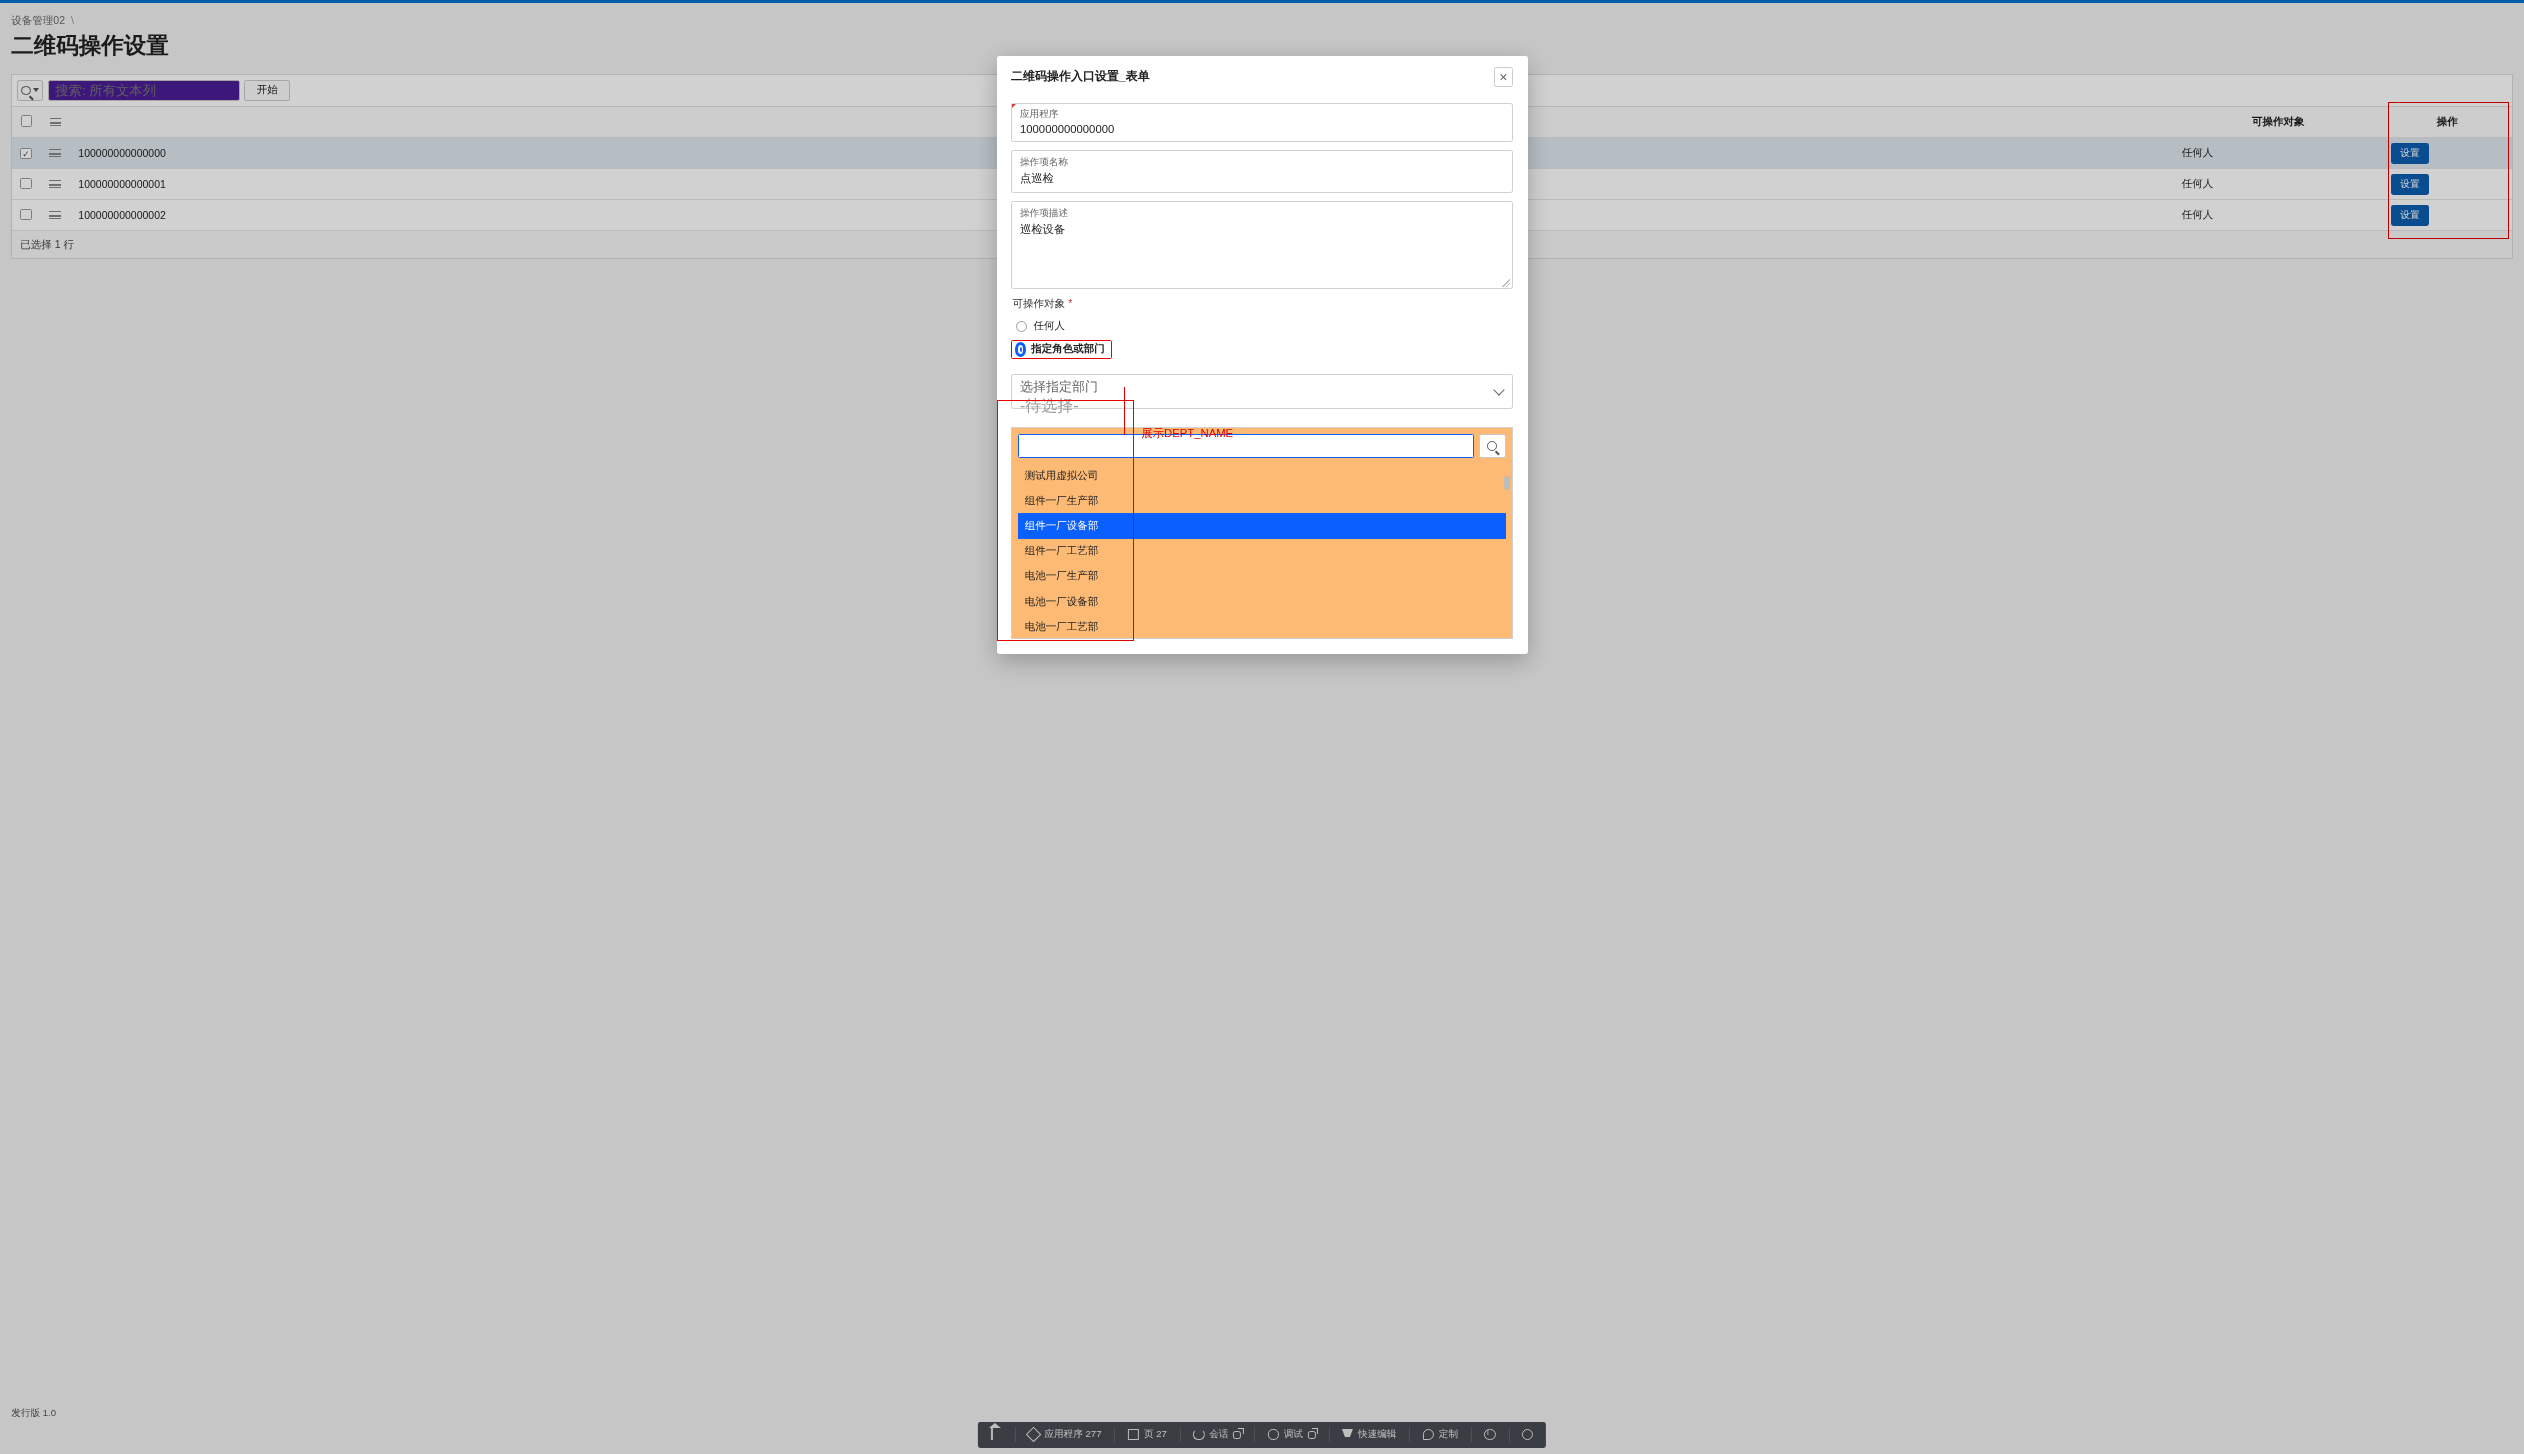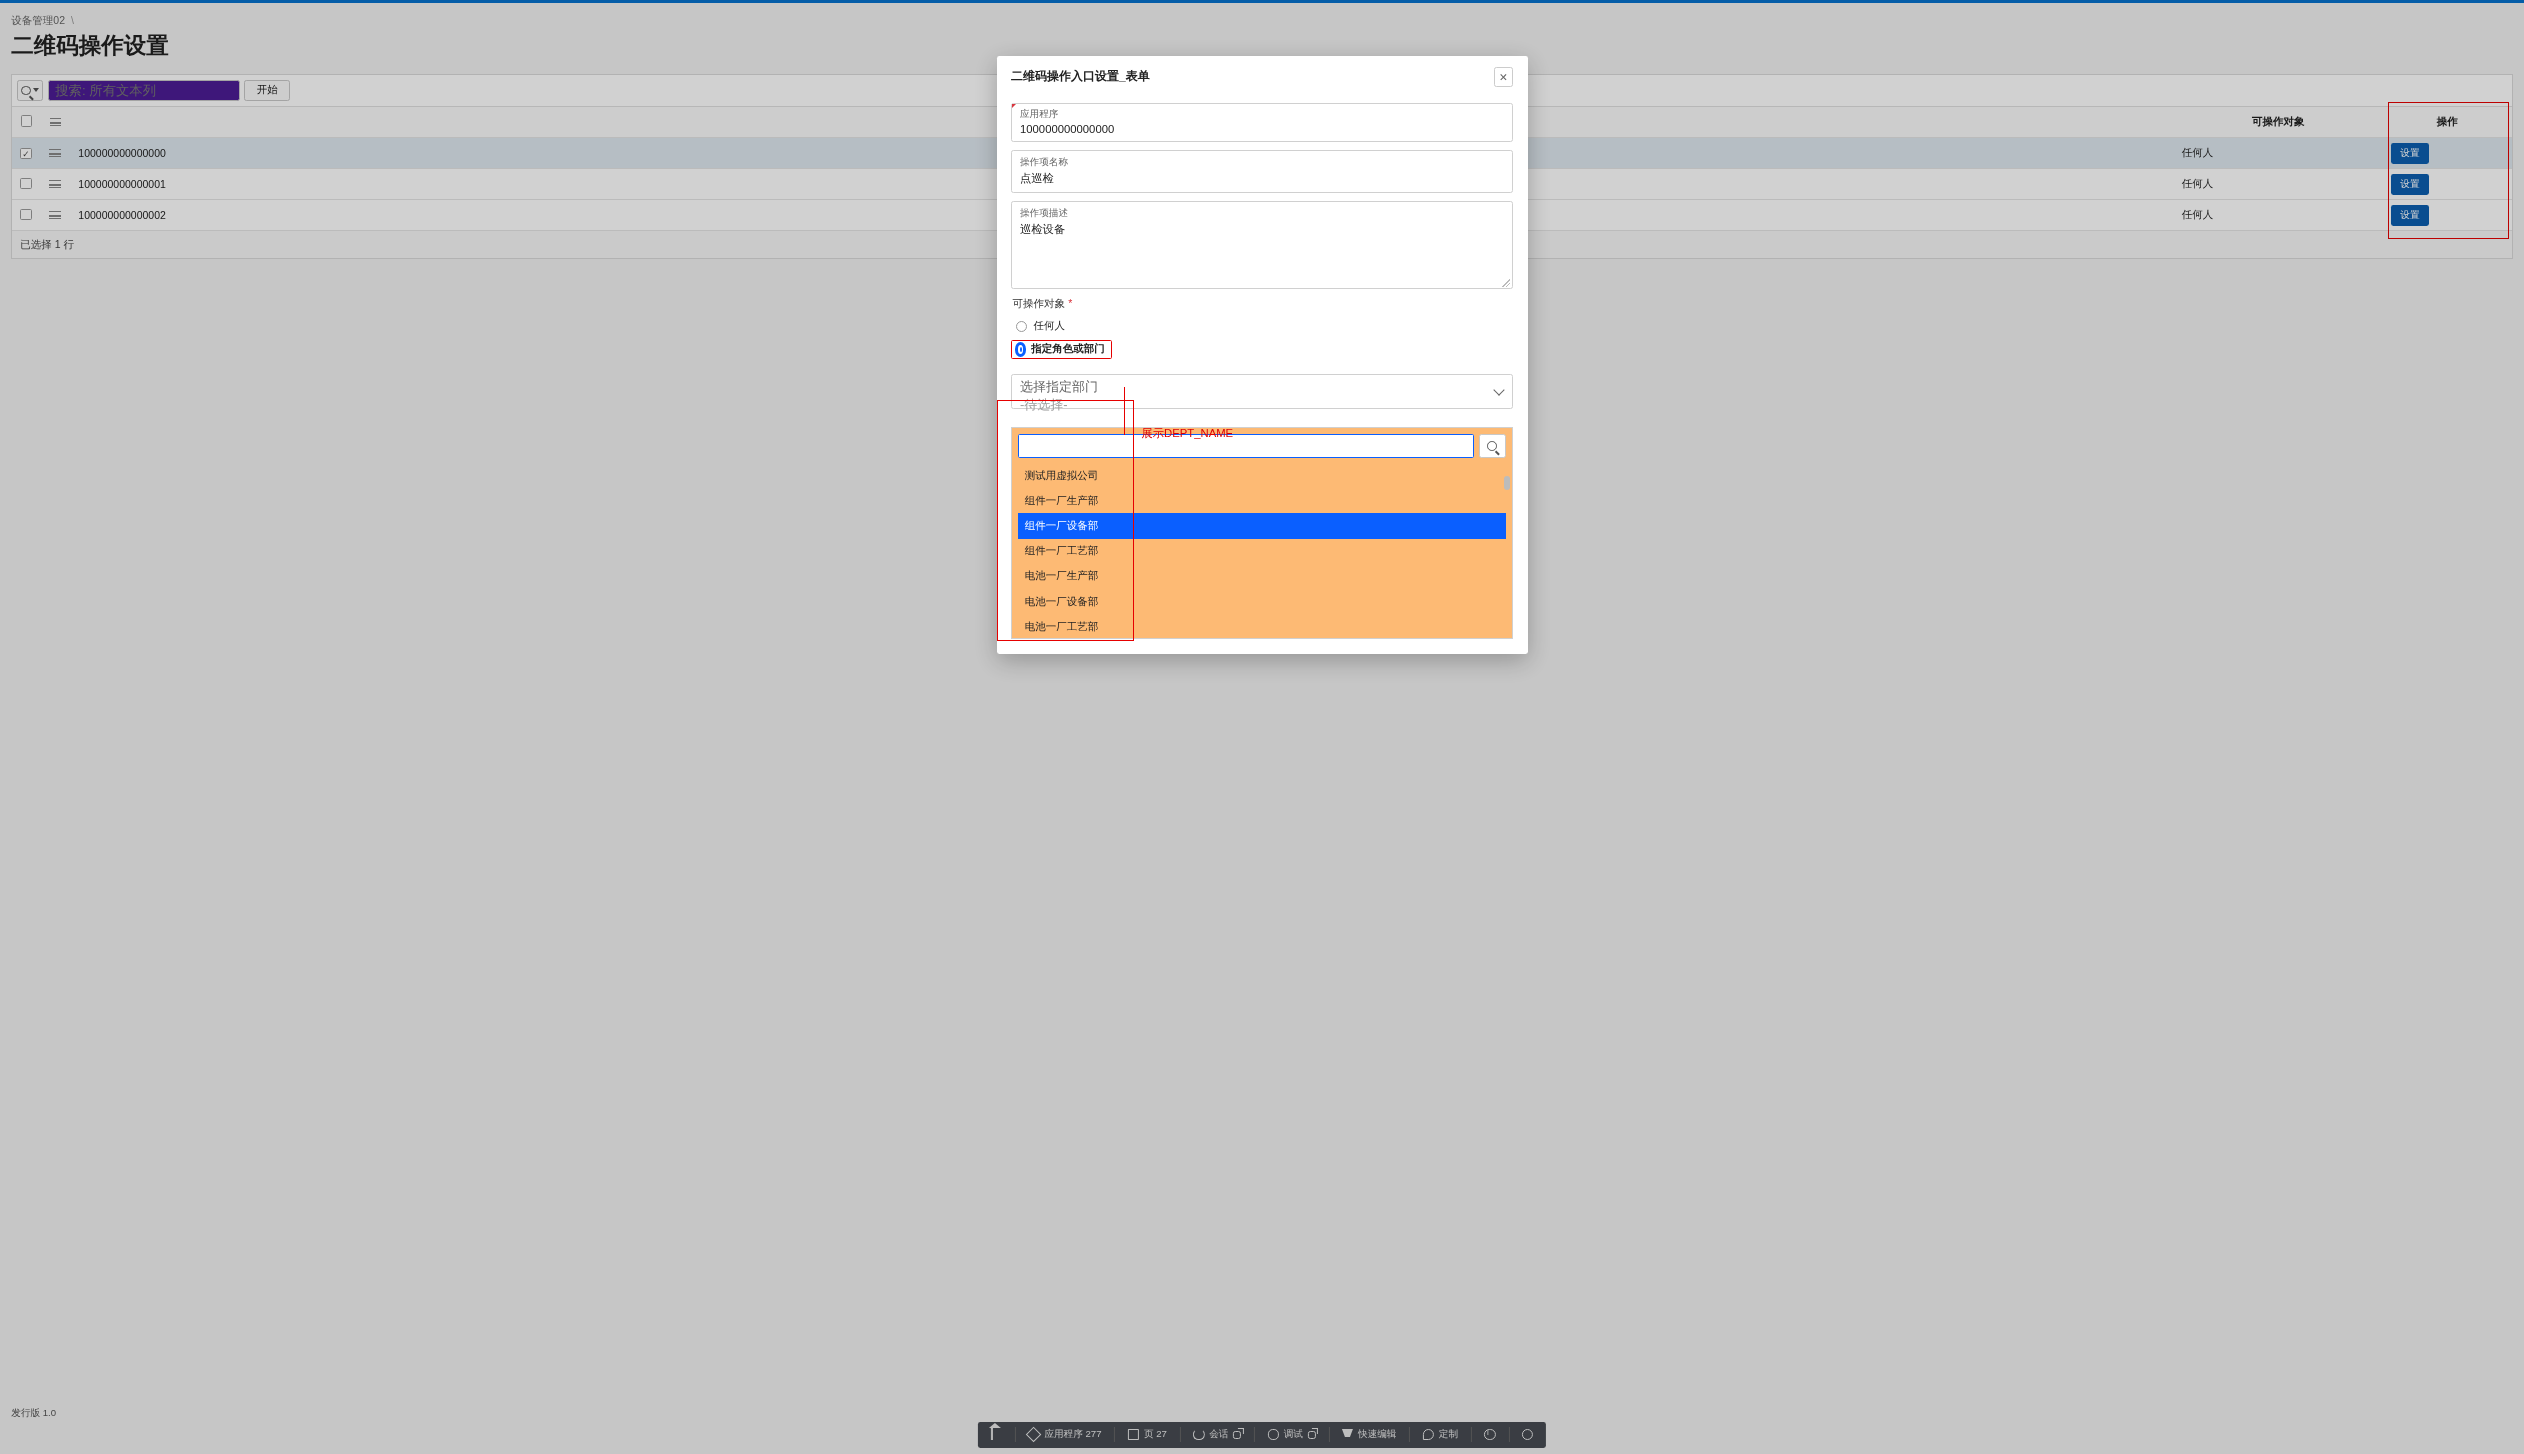--- a/index.html
+++ b/index.html
@@ -57,21 +57,21 @@
   .radio-row { display:flex; align-items:center; gap:6.4px; padding:3.2px 4.8px; font-size:10.5px; }
   .radio { width:11.3px; height:11.3px; border:1.6px solid #9a9a9a; border-radius:50%; display:inline-block; position:relative; flex:0 0 11.3px; }
   .radio.sel { border-color:#0a5fff; }
   .radio.sel::after { content:""; position:absolute; inset:1.6px; background:#0a5fff; border-radius:50%; }
   .radio-highlight { border:1.6px solid #e60000; display:inline-flex; align-items:center; padding:1.6px 6.4px 1.6px 3.2px; border-radius:1.6px; }
   .radio.big { width:14.5px; height:14.5px; border-width:3.2px; }
 
   .combo { border:0.8px solid #d0d0d0; border-radius:2.4px; display:flex; align-items:stretch; height:35px; }
   .combo .cbody { flex:1; padding:3.2px 8px; }
   .combo .clab { font-size:13px; color:#666; }
-  .combo .cval { font-size:13px; color:#9a9a9a; }
+  .combo .cval { font-size:16px; color:#9a9a9a; }
   .combo .arrow { width:27px; display:flex; align-items:center; justify-content:center; color:#666; border-left:0; }
   .chev { width:8px; height:8px; border-right:1.6px solid currentColor; border-bottom:1.6px solid currentColor; transform:rotate(45deg); margin-top:-3.2px; }
 
   .dropdown { border:0.8px solid #d0d0d0; border-radius:0; margin-top:18px; padding:6.4px; background:#fdba74; position:relative; }
   .dd-search-row { display:flex; gap:4.8px; margin-bottom:4.8px; }
   .dd-search { flex:1; height:24px; border:1.6px solid #0a5fff; border-radius:1.6px; padding:0 6.4px; }
   .dd-search-btn { width:27px; height:24px; border:0.8px solid #c8c8c8; border-radius:2.4px; background:#fff; display:flex; align-items:center; justify-content:center; color:#555; }
   .dd-list { max-height: 169px; overflow:auto; }
   .dd-item { padding:5.6px 6.4px; font-size:10.5px; cursor:default; }
   .dd-item.sel { background:#0a5fff; color:#fff; }

